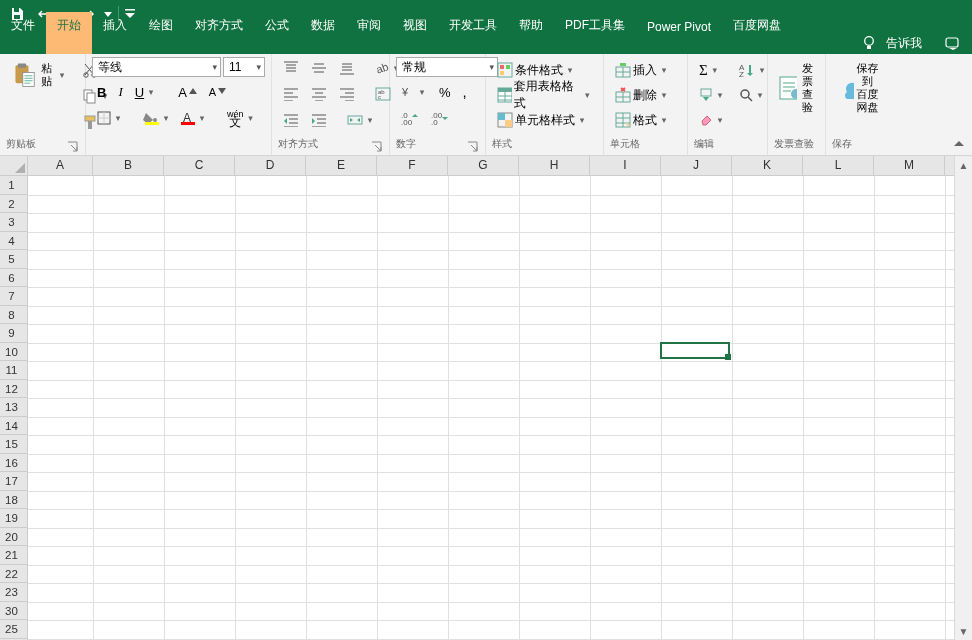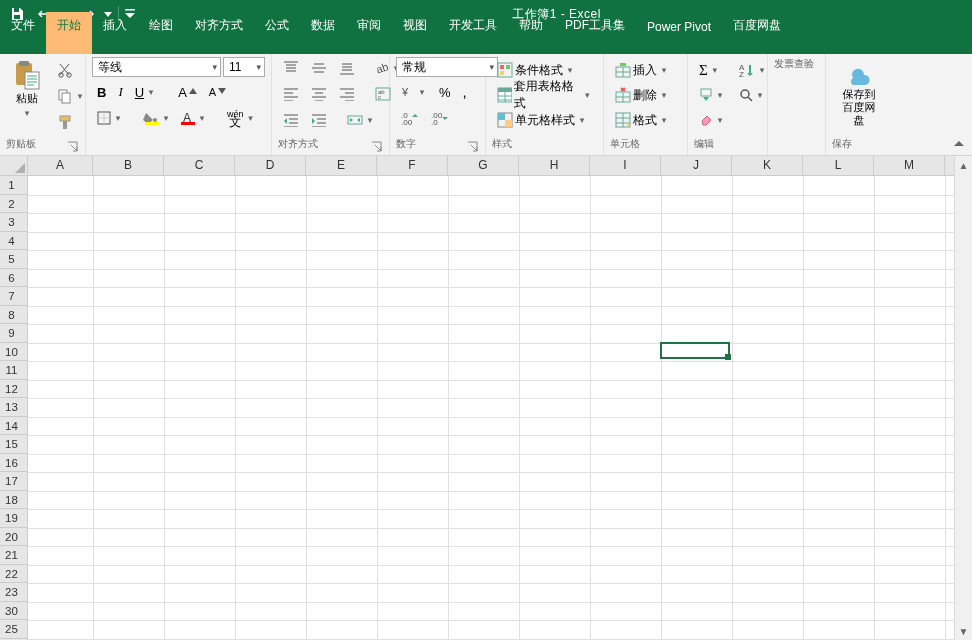--- a/index.html
+++ b/index.html
@@ -19,21 +19,21 @@
 .tabbar .spacer { flex:1; }
 .tabright { display:flex; align-items:center; gap:6px; padding-right:8px; color:#fff; }
 .tabright .ic { width:22px; height:22px; display:flex; align-items:center; justify-content:center; }
 
 .ribbon { height:102px; background:#f3f3f3; border-bottom:1px solid #d4d4d4; display:flex; position:relative; }
 .group { display:flex; flex-direction:column; border-right:1px solid #e1e1e1; padding:3px 6px 0; }
 .gbody { flex:1; display:flex; align-items:flex-start; gap:4px; }
 .glabel { height:18px; font-size:10px; color:#666; position:relative; }
 .launcher { position:absolute; right:0; bottom:2px; width:12px; height:12px; }
 .rbtn { height:22px; padding:0 4px; display:flex; align-items:center; gap:2px; border:1px solid transparent; border-radius:2px; }
-.rbtn.lg { height:auto; flex-direction:column; padding:4px 6px; text-align:center; font-size:11px; line-height:13px; }
+.rbtn.lg { height:auto; padding:4px 6px; text-align:center; font-size:11px; line-height:13px; }
 .col { display:flex; flex-direction:column; gap:2px; }
 .row { display:flex; gap:2px; align-items:center; }
 .dd { width:10px; font-size:9px; color:#666; text-align:center; }
 .combo { height:20px; border:1px solid #ababab; background:#fff; display:flex; align-items:center; padding:0 3px 0 5px; font-size:12px; }
 .combo .arrow { margin-left:auto; font-size:9px; color:#555; }
 svg { display:block; }
 .collapse-arrow { position:absolute; right:6px; bottom:4px; width:14px; height:14px; }
 
 .gridwrap { position:relative; height:484px; background:#fff; }
 .colheads { position:absolute; top:0; left:28px; right:18px; height:20px; display:flex; background:#e6e6e6; border-bottom:1px solid #ccc; }
@@ -82,39 +82,53 @@
           <path fill="#fff" d="M0 0h8L4 5z"></path>
         </svg>
       </div>
     <div class="sep"></div>
     <div class="qbtn" style="width:14px">
         <svg width="10" height="10">
           <path fill="#fff" d="M0 0h10v1.5H0zM0 4h10L5 9z"></path>
         </svg>
       </div>
   </div>
-  <div class="tcenter">工作簿1 - Excel</div>
 </div>
 
 <div class="tabbar">
   <div class="tab">文件</div>
   <div class="tab active">开始</div>
   <div class="tab">插入</div>
   <div class="tab">绘图</div>
   <div class="tab">对齐方式</div>
   <div class="tab">公式</div>
   <div class="tab">数据</div>
   <div class="tab">审阅</div>
   <div class="tab">视图</div>
   <div class="tab">开发工具</div>
   <div class="tab">帮助</div>
   <div class="tab">PDF工具集</div>
   <div class="tab">Power Pivot</div>
   <div class="tab">百度网盘</div>
   <div class="spacer"></div>
+  <div class="tabright">
+    <div class="ic">
+        <svg width="14" height="16" viewBox="0 0 14 16">
+          <circle cx="7" cy="6" r="4.3" fill="none" stroke="#fff" stroke-width="1.3"></circle>
+          <rect x="5" y="11" width="4" height="3" fill="#fff"></rect>
+        </svg>
+      </div>
+    <div>告诉我</div>
+    <div class="ic" style="margin-left:14px">
+        <svg width="16" height="14" viewBox="0 0 16 14">
+          <rect x="1" y="2" width="12" height="9" rx="2" fill="none" stroke="#fff" stroke-width="1.2"></rect>
+          <path fill="#fff" d="M4 12l4 2 4-2z"></path>
+        </svg>
+      </div>
+  </div>
 </div>
 
 <div class="ribbon">
 
   <div class="group" style="width:86px">
     <div class="gbody">
       <div class="rbtn lg" style="padding-top:2px">
         <svg width="28" height="30" viewBox="0 0 28 30">
             <rect x="3" y="3" width="16" height="22" rx="2" fill="#c89b4a"></rect>
             <rect x="6" y="1" width="10" height="5" rx="1" fill="#888"></rect>
@@ -454,20 +468,31 @@
               <path stroke="#555" stroke-width="1.5" d="M9 9l4 4"></path>
             </svg>
             <span class="dd">▾</span>
           </div>
       </div>
     </div>
     <div class="glabel"><span>编辑</span></div>
   </div>
 
   <div class="group" style="width:58px">
+    <div class="gbody" style="justify-content:center">
+      <div class="rbtn lg">
+        <svg width="26" height="26">
+            <rect x="3" y="2" width="18" height="22" fill="#fff" stroke="#5a8"></rect>
+            <path stroke="#5a8" d="M6 8h12M6 12h12M6 16h8"></path>
+            <circle cx="19" cy="19" r="5" fill="#7bc"></circle>
+          </svg>
+        <span style="white-space:pre-line">发票
+查验</span>
+      </div>
+    </div>
     <div class="glabel"><span>发票查验</span></div>
   </div>
 
   <div class="group" style="width:66px;border-right:none">
     <div class="gbody" style="justify-content:center">
       <div class="rbtn lg">
         <svg width="28" height="24">
             <path fill="#6bd" d="M8 16a6 6 0 1 1 11-3 5 5 0 0 1 1 10H8a4 4 0 0 1 0-7z"></path>
           </svg>
         <span style="white-space:pre-line">保存到

